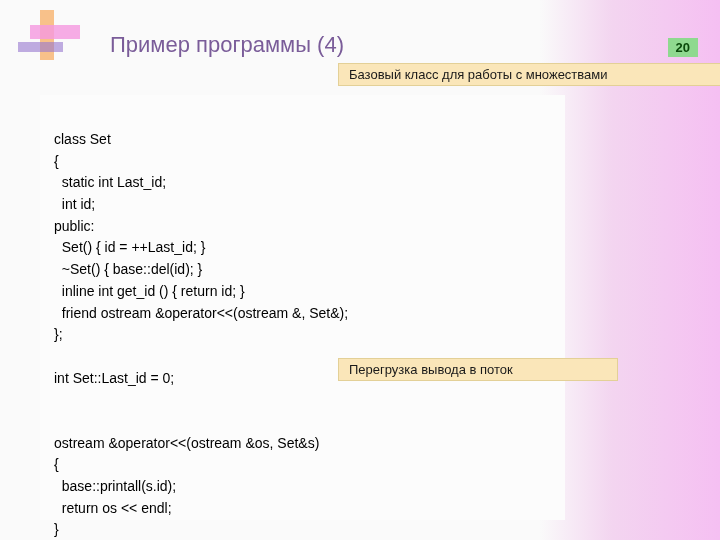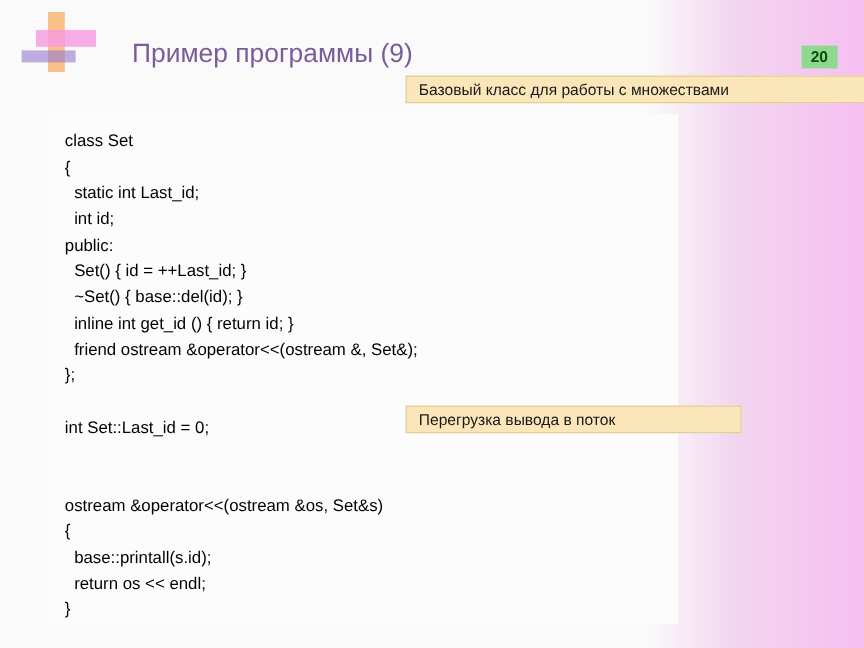--- a/index.html
+++ b/index.html
@@ -42,50 +42,51 @@
   }
   .note {
     position: absolute;
     background: #fae6b9;
     border: 1px solid #e3d097;
     font-size: 13px;
     padding: 3px 10px;
     color: #1a1a1a;
   }
   .note1 { top: 63px; left: 338px; width: 384px; }
-  .note2 { top: 338px; left: 338px; width: 280px; }
+  .note2 { top: 358px; left: 338px; width: 280px; }
   .codebox {
     position: absolute;
     top: 95px;
     left: 40px;
     width: 525px;
     height: 425px;
     background: #fcfcfc;
     padding: 12px 14px;
   }
   .code {
     font-family: Tahoma, Verdana, sans-serif;
     font-size: 14px;
     line-height: 1.55;
     color: #000;
     white-space: pre;
+    margin-top: 22px;
   }
 </style>
 </head>
 <body>
 
 <div class="deco">
   <div class="d2"></div>
   <div class="d1"></div>
   <div class="d3"></div>
 </div>
 
 <div class="page-num">20</div>
 
-<div class="title">Пример программы (9)</div>
+<div class="title">Пример программы (4)</div>
 
 <div class="note note1">Базовый класс для работы с множествами</div>
 
 <div class="codebox">
   <div class="code">class Set
 {
   static int Last_id;
   int id;
 public:
   Set() { id = ++Last_id; }

